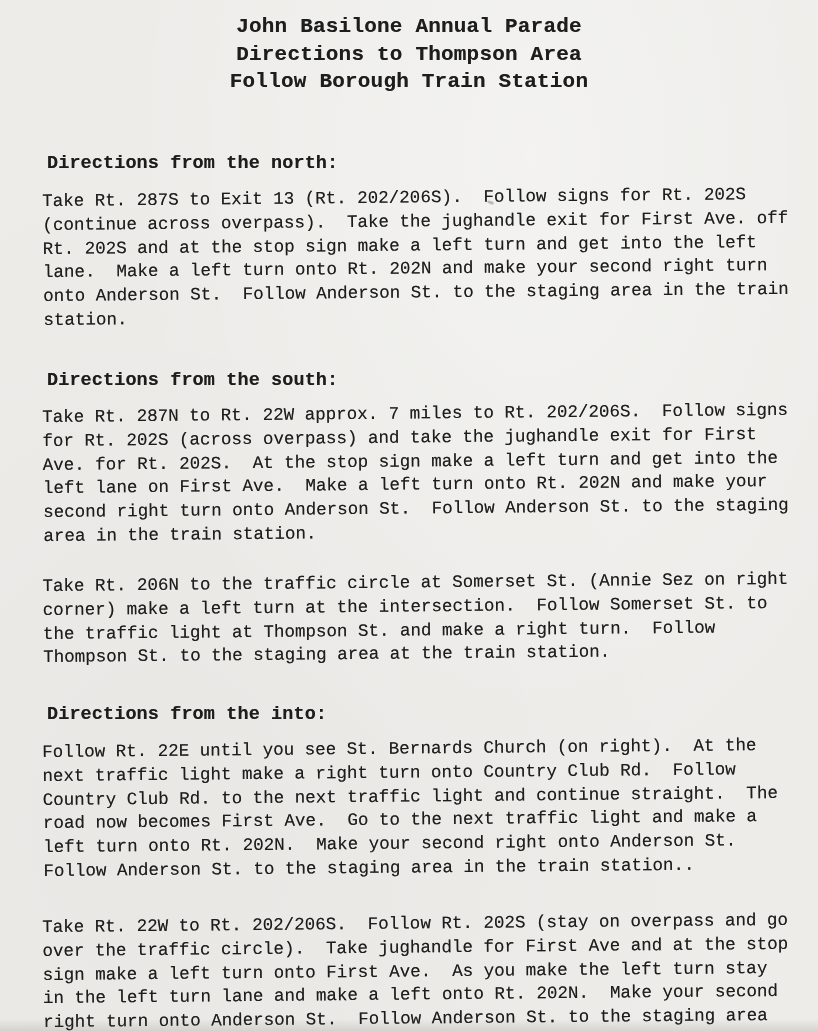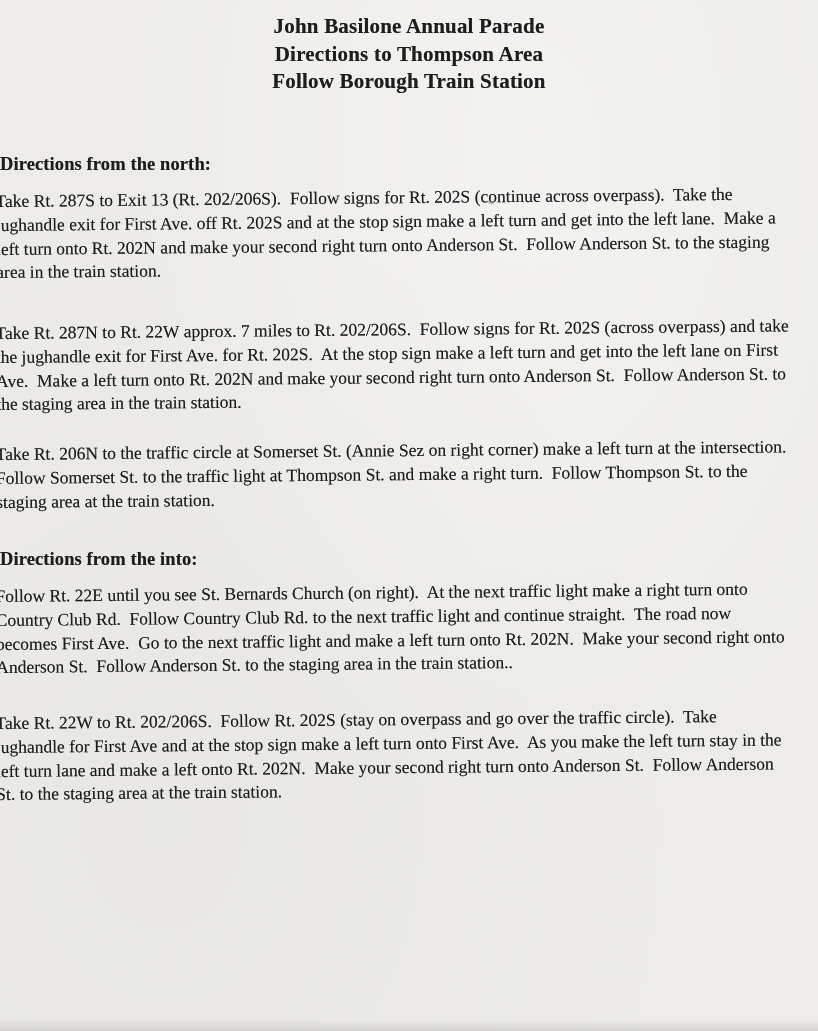--- a/index.html
+++ b/index.html
@@ -10,38 +10,39 @@
   .page {
     position: relative;
     width: 818px;
     height: 1031px;
     margin: 0;
     overflow: hidden;
     background:
       radial-gradient(ellipse at 65% 15%, rgba(255,255,255,0.35), rgba(255,255,255,0) 55%),
       radial-gradient(ellipse at 20% 80%, rgba(0,0,0,0.02), rgba(0,0,0,0) 60%),
       #edece9;
-    font-family: Liberation Serif, serif;
+    font-family: Liberation Mono, monospace;
     color: #1d1d1c;
   }
   
   .page * {
     text-shadow: 0 0 0.5px rgba(25,25,25,0.55);
   }
 
   .title-block {
     padding-top: 13px;
     text-align: center;
     font-weight: bold;
     font-size: 21px;
     line-height: 27.5px;
     letter-spacing: 0.2px;
   }
 
   .sec {
+    padding-left: 47px;
     padding-right: 28px;
   }
   .sec-heading {
     margin: 0;
     font-size: 18.5px;
     font-weight: bold;
     line-height: 24px;
     letter-spacing: 0.1px;
   }
   .sec-body {
@@ -90,20 +91,21 @@
     <div>Directions to Thompson Area</div>
     <div>Follow Borough Train Station</div>
   </header>
 
   <section class="sec sec-north">
     <h2 class="sec-heading">Directions from the north:</h2>
     <p class="sec-body">Take Rt. 287S to Exit 13 (Rt. 202/206S).  Follow signs for Rt. 202S (continue across overpass).  Take the jughandle exit for First Ave. off Rt. 202S and at the stop sign make a left turn and get into the left lane.  Make a left turn onto Rt. 202N and make your second right turn onto Anderson St.  Follow Anderson St. to the staging area in the train station.</p>
   </section>
 
   <section class="sec sec-south">
+    <h2 class="sec-heading">Directions from the south:</h2>
     <p class="sec-body">Take Rt. 287N to Rt. 22W approx. 7 miles to Rt. 202/206S.  Follow signs for Rt. 202S (across overpass) and take the jughandle exit for First Ave. for Rt. 202S.  At the stop sign make a left turn and get into the left lane on First Ave.  Make a left turn onto Rt. 202N and make your second right turn onto Anderson St.  Follow Anderson St. to the staging area in the train station.</p>
   </section>
 
   <section class="sec sec-or">
     <p class="sec-body">Take Rt. 206N to the traffic circle at Somerset St. (Annie Sez on right corner) make a left turn at the intersection.  Follow Somerset St. to the traffic light at Thompson St. and make a right turn.  Follow Thompson St. to the staging area at the train station.</p>
   </section>
 
   <section class="sec sec-west">
     <h2 class="sec-heading">Directions from the into:</h2>
     <p class="sec-body">Follow Rt. 22E until you see St. Bernards Church (on right).  At the next traffic light make a right turn onto Country Club Rd.  Follow Country Club Rd. to the next traffic light and continue straight.  The road now becomes First Ave.  Go to the next traffic light and make a left turn onto Rt. 202N.  Make your second right onto Anderson St.  Follow Anderson St. to the staging area in the train station..</p>

